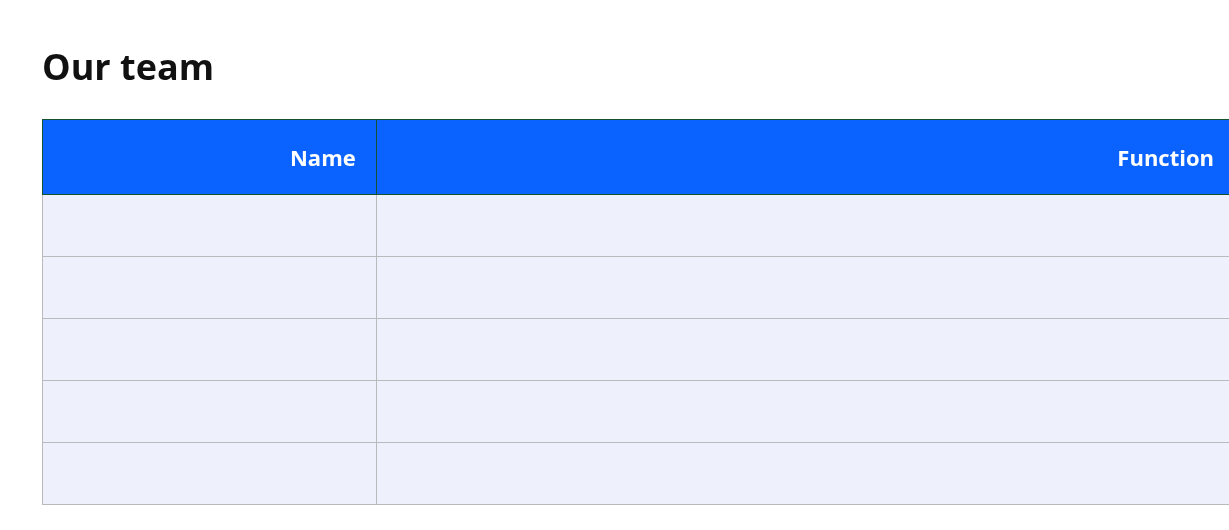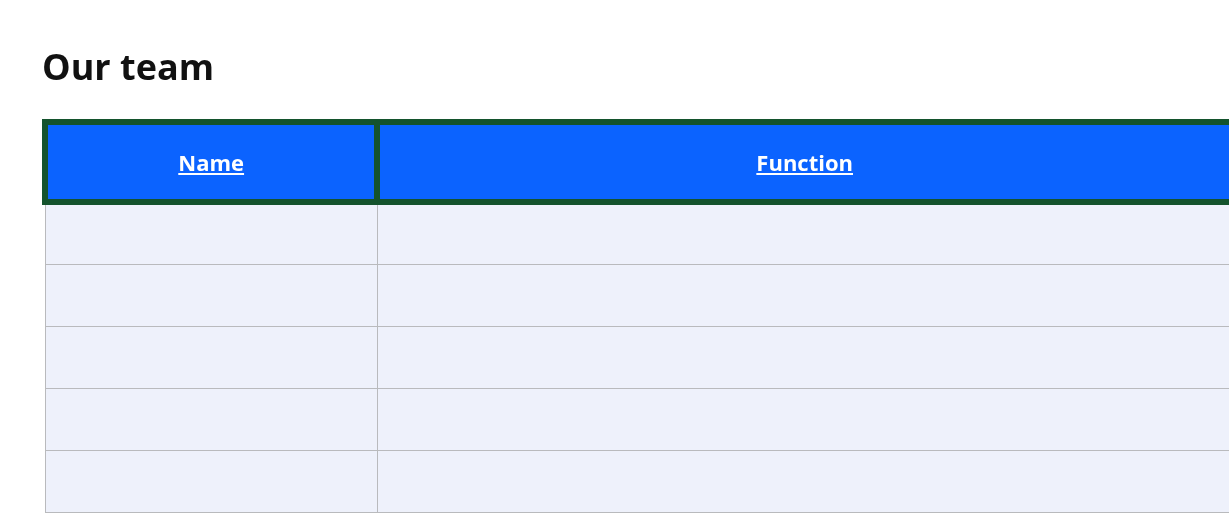--- a/index.html
+++ b/index.html
@@ -26,26 +26,25 @@
     }
     table.team-table col.col-name {
       width: 28%;
     }
     table.team-table col.col-function {
       width: 72%;
     }
     table.team-table thead th {
       background: #0b63ff;
       color: #ffffff;
-      text-align: center;
+      text-align: right;
       font-size: 22px;
       font-weight: 700;
       padding: 22px 20px;
-      border: 6px solid #14532d;
-      text-decoration: underline;
+      border: 1px solid #14532d;
     }
     table.team-table tbody td {
       background: #eef1fb;
       border: 1px solid #b9babd;
       height: 62px;
       padding: 0 20px;
       color: #222;
       font-size: 18px;
     }
   </style>

